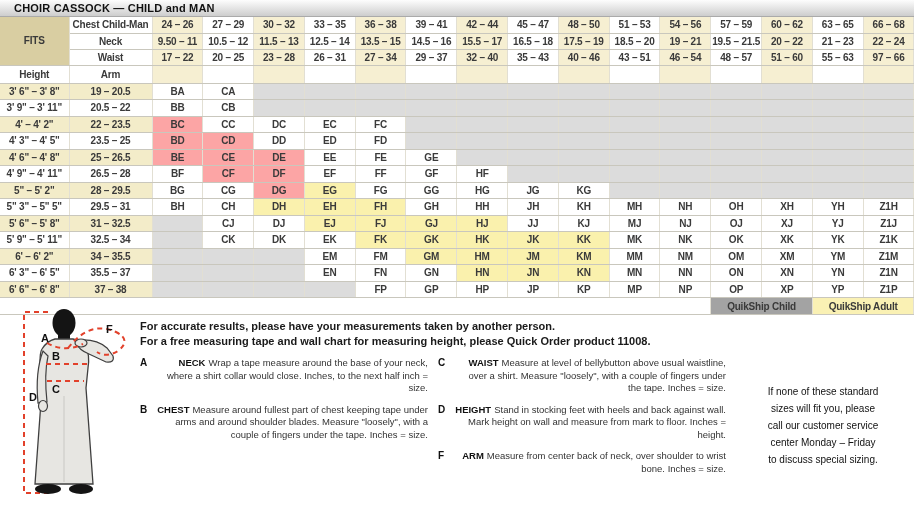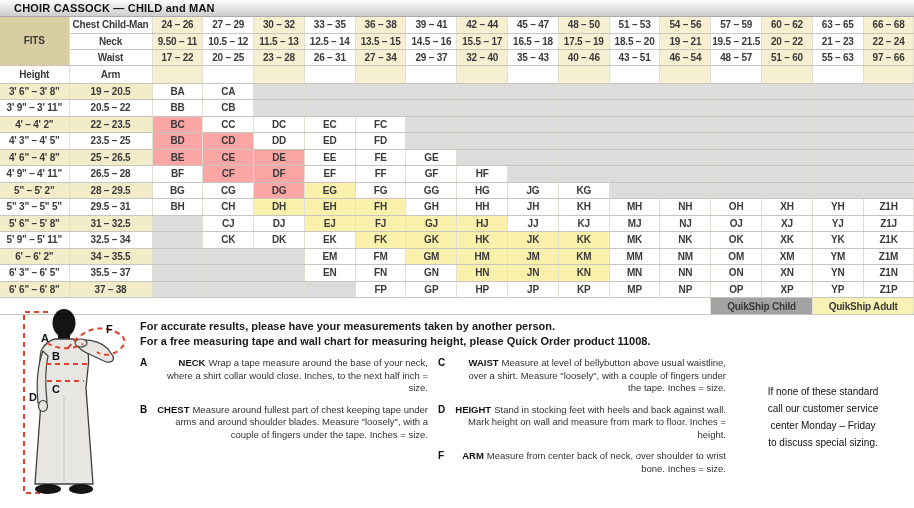--- a/index.html
+++ b/index.html
@@ -479,18 +479,19 @@
         </div>
         <div class="inst-item">
           <span class="inst-letter">F</span>
           <span class="inst-text"><span class="inst-term">ARM</span>Measure from center back of neck, over shoulder to wrist bone. Inches = size.</span>
         </div>
       </div>
   </div>
 
   <div class="special-note" id="special-note">
       <div>If none of these standard</div>
+      <div>sizes will fit you, please</div>
       <div>call our customer service</div>
       <div>center Monday – Friday</div>
       <div>to discuss special sizing.</div>
     </div>
 
 </div>
 
 </body></html>

